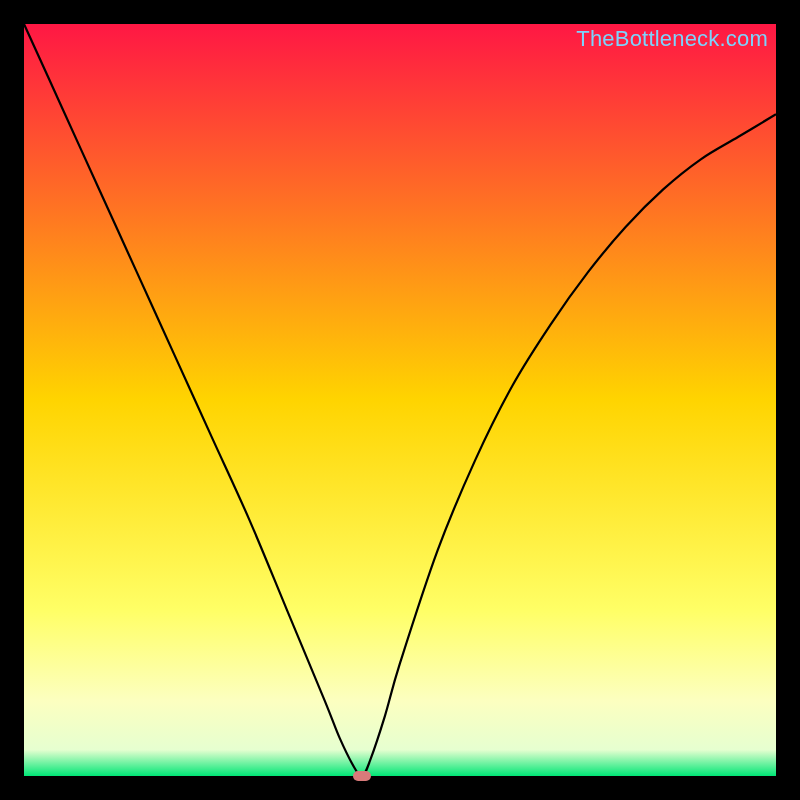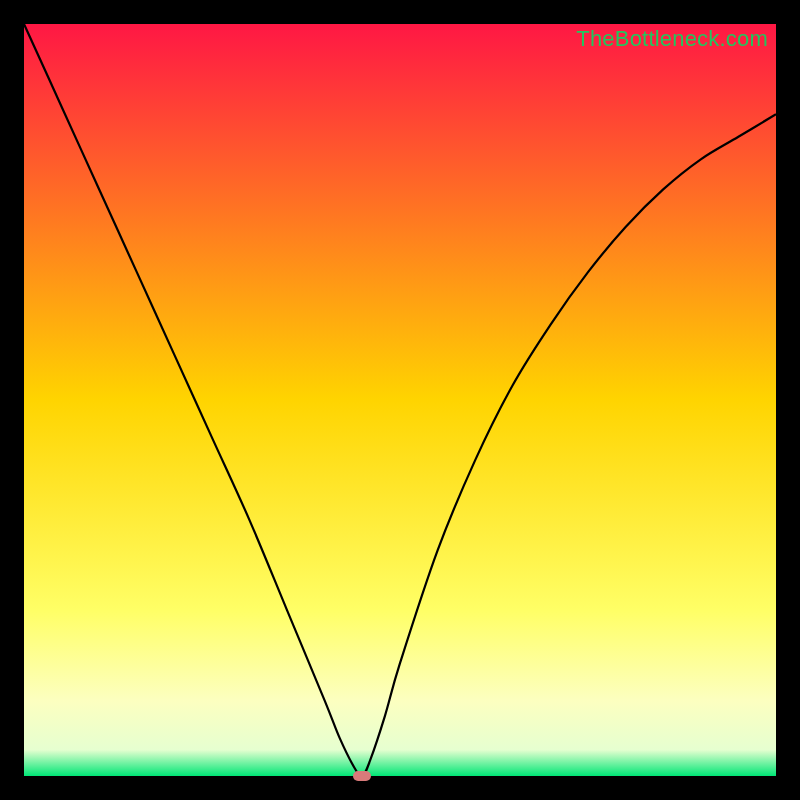--- a/index.html
+++ b/index.html
@@ -23,21 +23,21 @@
     position: absolute;
     left: 0;
     top: 0;
     width: 752px;
     height: 752px;
   }
   .watermark {
     position: absolute;
     top: 2px;
     right: 8px;
-    color: #22c55e;
+    color: #7dd3fc;
     font-size: 22px;
     font-weight: 500;
     letter-spacing: 0.2px;
     user-select: none;
   }
   .marker {
     position: absolute;
     width: 18px;
     height: 10px;
     border-radius: 5px;

